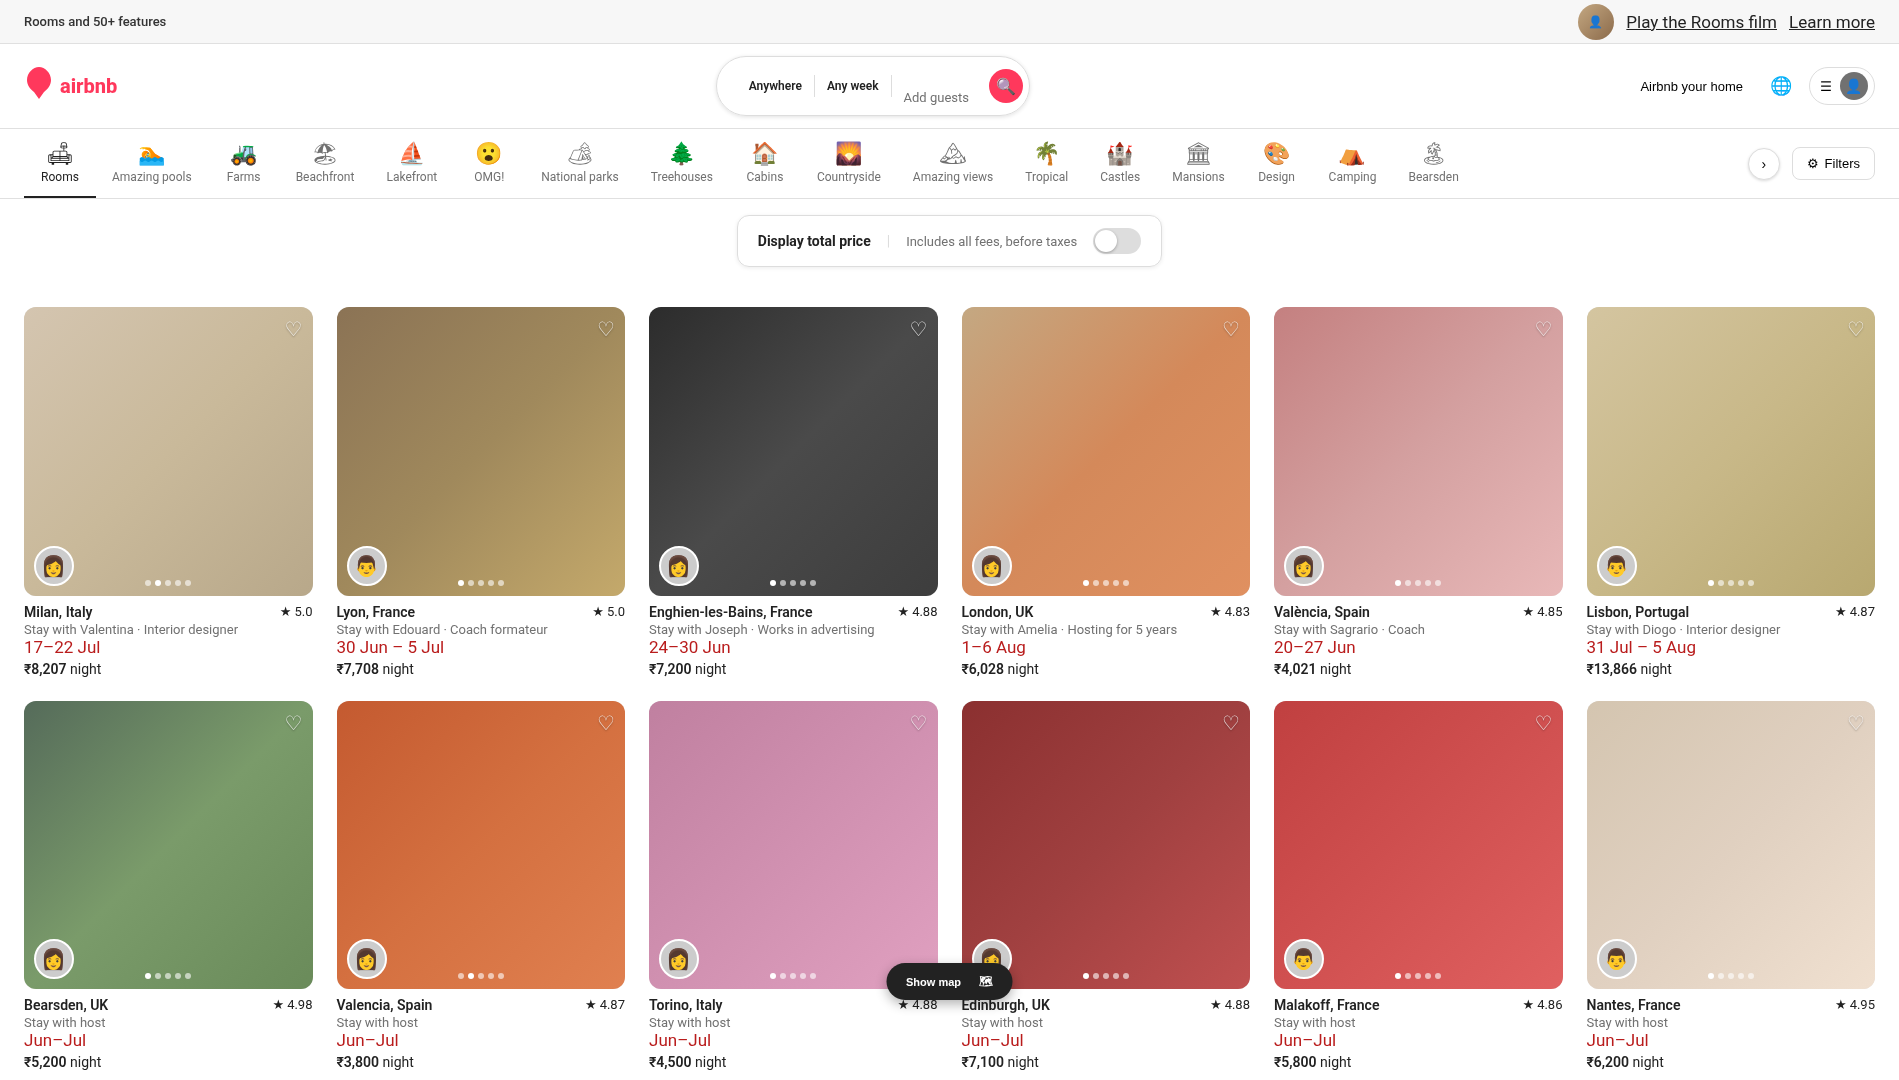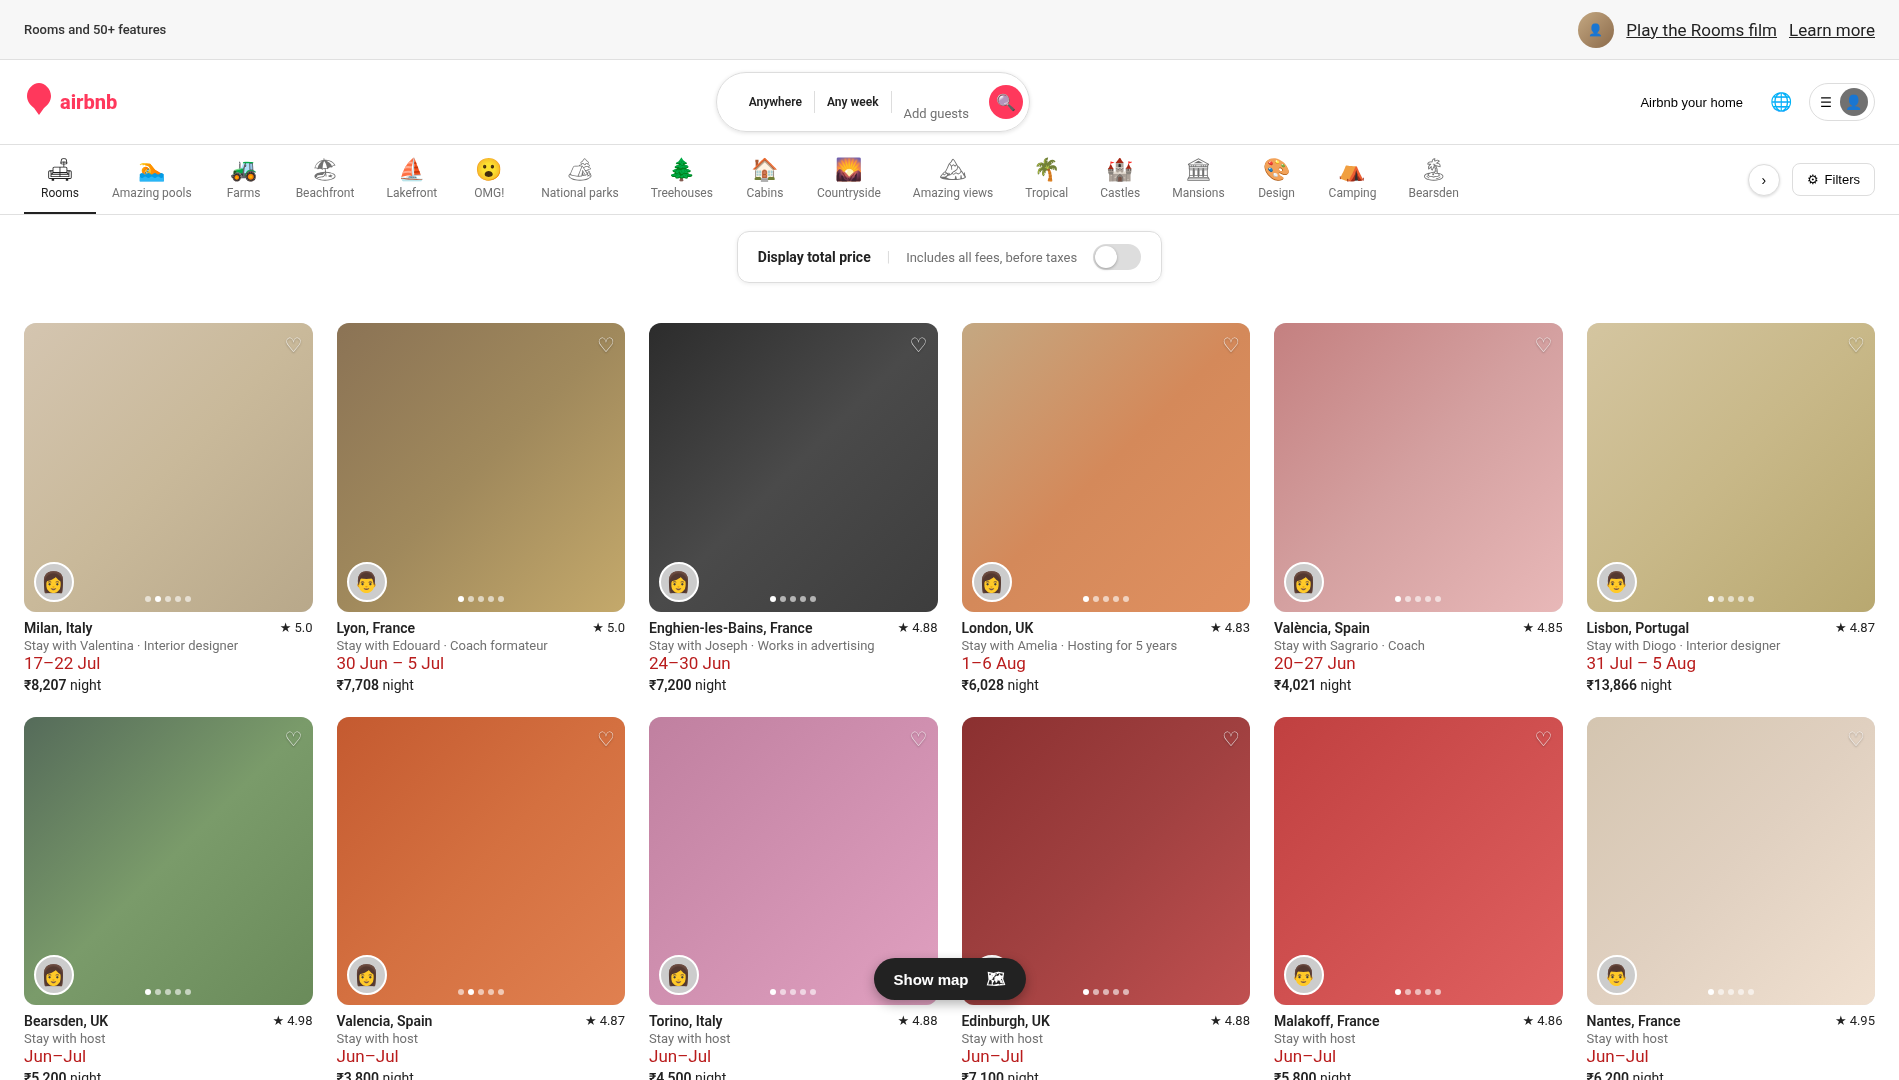--- a/index.html
+++ b/index.html
@@ -6,21 +6,21 @@
     body { font-family: -apple-system, BlinkMacSystemFont, 'Segoe UI', Roboto, sans-serif; background: #fff; color: #222; font-size: 14px; }
 
     
     .top-banner {
       background: #f7f7f7;
       border-bottom: 1px solid #e0e0e0;
       display: flex;
       align-items: center;
       justify-content: space-between;
       padding: 8px 24px;
-      height: 60px;
+      height: 44px;
     }
     .banner-text { font-size: 13px; color: #333; font-weight: 500; }
     .banner-actions { display: flex; align-items: center; gap: 12px; }
     .banner-actions a { font-size: 17px; color: #222; text-decoration: underline; cursor: pointer; }
     .banner-avatar { width: 36px; height: 36px; border-radius: 50%; background: #ccc; overflow: hidden; }
 
     
     .header {
       display: flex;
       align-items: center;
@@ -262,21 +262,21 @@
       left: 50%;
       transform: translateX(-50%);
       z-index: 200;
     }
     .show-map-btn {
       background: #222;
       color: #fff;
       border: none;
       border-radius: 24px;
       padding: 12px 20px;
-      font-size: 15px;
+      font-size: 11px;
       font-weight: 600;
       cursor: pointer;
       display: flex;
       align-items: center;
       gap: 18px;
       box-shadow: 0 4px 12px rgba(0,0,0,0.3);
     }
 
     
     .footer {

